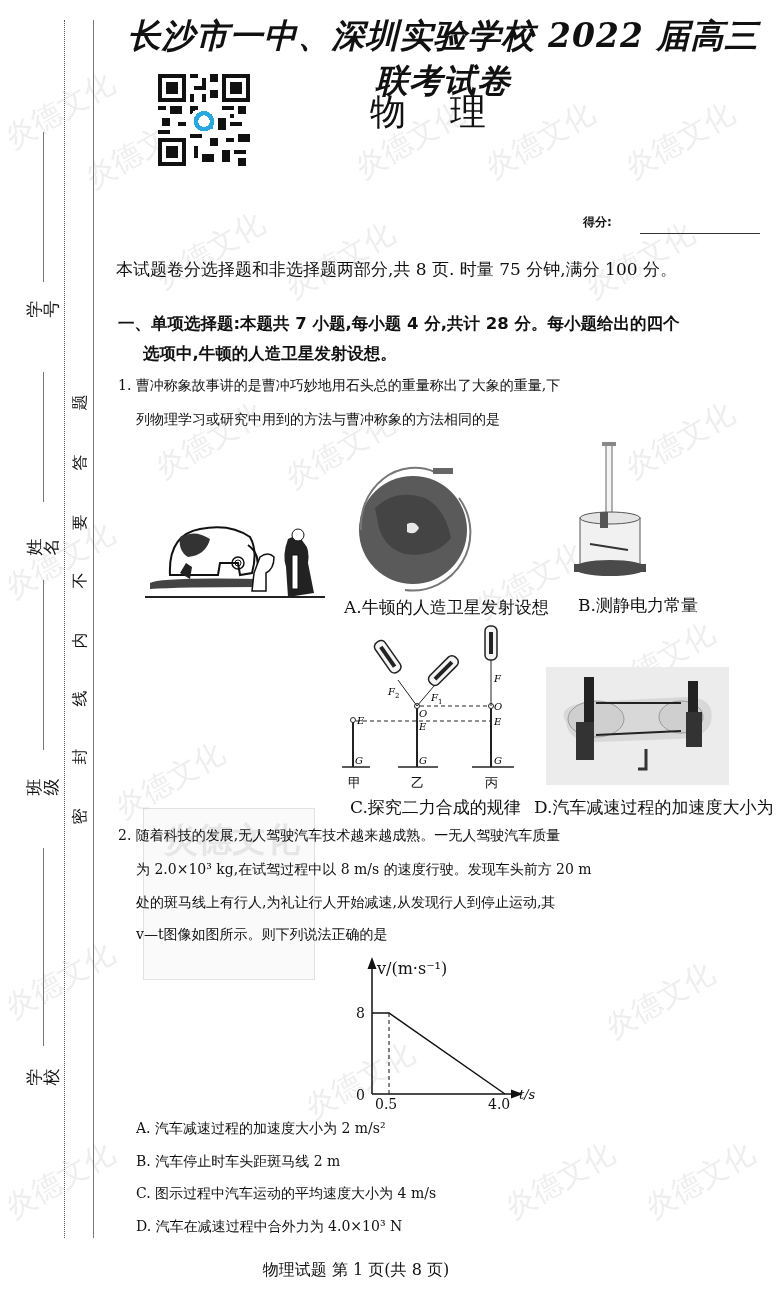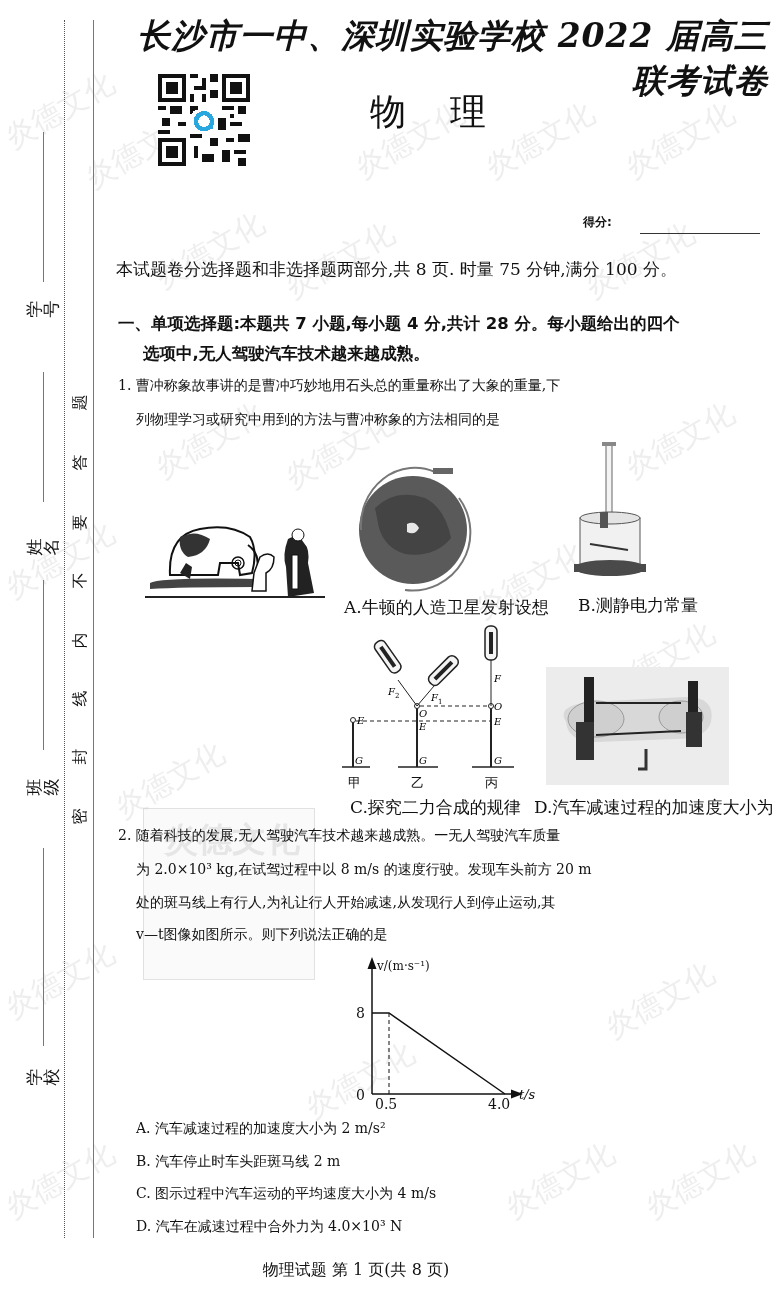--- a/index.html
+++ b/index.html
@@ -14,21 +14,21 @@
   .solid-line { position: absolute; left: 93px; top: 20px; height: 1218px; border-left: 1.5px solid #777; }
   .field-line { position: absolute; left: 43px; width: 1px; background: #777; }
   .vlabel { position: absolute; width: 24px; font-size: 17px; text-align: center; line-height: 1; }
   .rot { transform: rotate(-90deg); display: inline-block; }
   .seal-char { position: absolute; left: 69px; width: 22px; text-align: center; font-size: 16px; }
 
   
   .wm { position: absolute; font-size: 30px; color: rgba(120,120,120,0.13); transform: rotate(-30deg);
         font-family: "DejaVu Sans", sans-serif; white-space: nowrap; pointer-events: none; }
 
-  .title { position: absolute; left: 118px; top: 14px; width: 650px; text-align: right;
+  .title { position: absolute; left: 118px; top: 14px; width: 650px; text-align: center;
            font-size: 33px; font-weight: bold; letter-spacing: 1px;
            font-family: "DejaVu Serif", serif; font-style: italic; }
   .subject { position: absolute; left: 370px; top: 88px; font-size: 36px; letter-spacing: 44px;
              font-family: Liberation Sans, sans-serif; }
   .qr { position: absolute; left: 158px; top: 74px; width: 92px; height: 92px; background: #fff; }
   .score { position: absolute; left: 583px; top: 214px; font-size: 12px; font-weight: bold; font-family: "DejaVu Sans", sans-serif; }
   .score-line { position: absolute; left: 640px; top: 233px; width: 120px; border-bottom: 1px solid #333; }
   .p { position: absolute; font-size: 14px; line-height: 1; white-space: nowrap; }
   .bold { font-weight: bold; font-family: "DejaVu Sans", sans-serif; }
   .caption { position: absolute; font-size: 17px; white-space: nowrap; }
@@ -138,21 +138,21 @@
 </div>
 
 <div class="subject">物理</div>
 
 <div class="score">得分:</div>
 <div class="score-line"></div>
 
 <div class="p" style="left:116px;top:261px;font-size:17px">本试题卷分选择题和非选择题两部分,共 8 页. 时量 75 分钟,满分 100 分。</div>
 
 <div class="p bold" style="left:118px;top:316px;font-size:16.5px">一、单项选择题:本题共 7 小题,每小题 4 分,共计 28 分。每小题给出的四个</div>
-<div class="p bold" style="left:143px;top:346px;font-size:16.5px">选项中,无人驾驶汽车技术越来越成熟。</div>
+<div class="p bold" style="left:143px;top:346px;font-size:16.5px">选项中,牛顿的人造卫星发射设想。</div>
 
 <div class="p" style="left:118px;top:378px">1. 曹冲称象故事讲的是曹冲巧妙地用石头总的重量称出了大象的重量,下</div>
 <div class="p" style="left:136px;top:412px">列物理学习或研究中用到的方法与曹冲称象的方法相同的是</div>
 
 <svg class="abs" style="left:140px;top:515px" width="190" height="90">
   <line x1="5" y1="82" x2="185" y2="82" stroke="#222" stroke-width="2"></line>
   <path d="M10 68 Q20 62 120 64 L120 72 Q40 72 10 74 Z" fill="#444"></path>
   <path d="M30 60 Q28 20 60 14 Q90 8 110 22 Q118 36 112 58 L100 60 L98 48 L80 48 L78 60 L40 60 Z" fill="#fff" stroke="#111" stroke-width="2"></path>
   <path d="M40 22 Q55 14 70 24 Q66 40 48 42 Q38 36 40 22 Z" fill="#333"></path>
   <path d="M108 30 Q122 40 116 60" fill="none" stroke="#111" stroke-width="2"></path>
@@ -257,21 +257,21 @@
     <defs>
         <marker id="arr" markerWidth="8" markerHeight="8" refX="4" refY="4" orient="auto">
           <path d="M0,1 L8,4 L0,7 Z" fill="#111"></path>
         </marker>
       </defs>
     <line x1="27" y1="139" x2="27" y2="8" stroke="#111" stroke-width="1.5" marker-end="url(#arr)"></line>
     <line x1="27" y1="139" x2="172" y2="139" stroke="#111" stroke-width="1.5" marker-end="url(#arr)"></line>
     <polyline points="27,58 44,58 160,139" fill="none" stroke="#111" stroke-width="1.5"></polyline>
     <line x1="44" y1="58" x2="44" y2="139" stroke="#111" stroke-dasharray="4,3"></line>
   </svg>
-  <div class="abs" style="left:32px;top:4px;font-size:12px">v/(m·s⁻¹)</div>
+  <div class="abs" style="left:32px;top:4px;font-size:16px">v/(m·s⁻¹)</div>
   <div class="abs" style="left:11px;top:50px;font-size:14px">8</div>
   <div class="abs" style="left:11px;top:132px;font-size:14px">0</div>
   <div class="abs" style="left:30px;top:141px;font-size:14px">0.5</div>
   <div class="abs" style="left:143px;top:141px;font-size:14px">4.0</div>
   <div class="abs" style="left:174px;top:132px;font-size:13px;font-style:italic">t/s</div>
 </div>
 
 <div class="p" style="left:136px;top:1121px">A. 汽车减速过程的加速度大小为 2 m/s²</div>
 <div class="p" style="left:136px;top:1154px">B. 汽车停止时车头距斑马线 2 m</div>
 <div class="p" style="left:136px;top:1186px">C. 图示过程中汽车运动的平均速度大小为 4 m/s</div>

